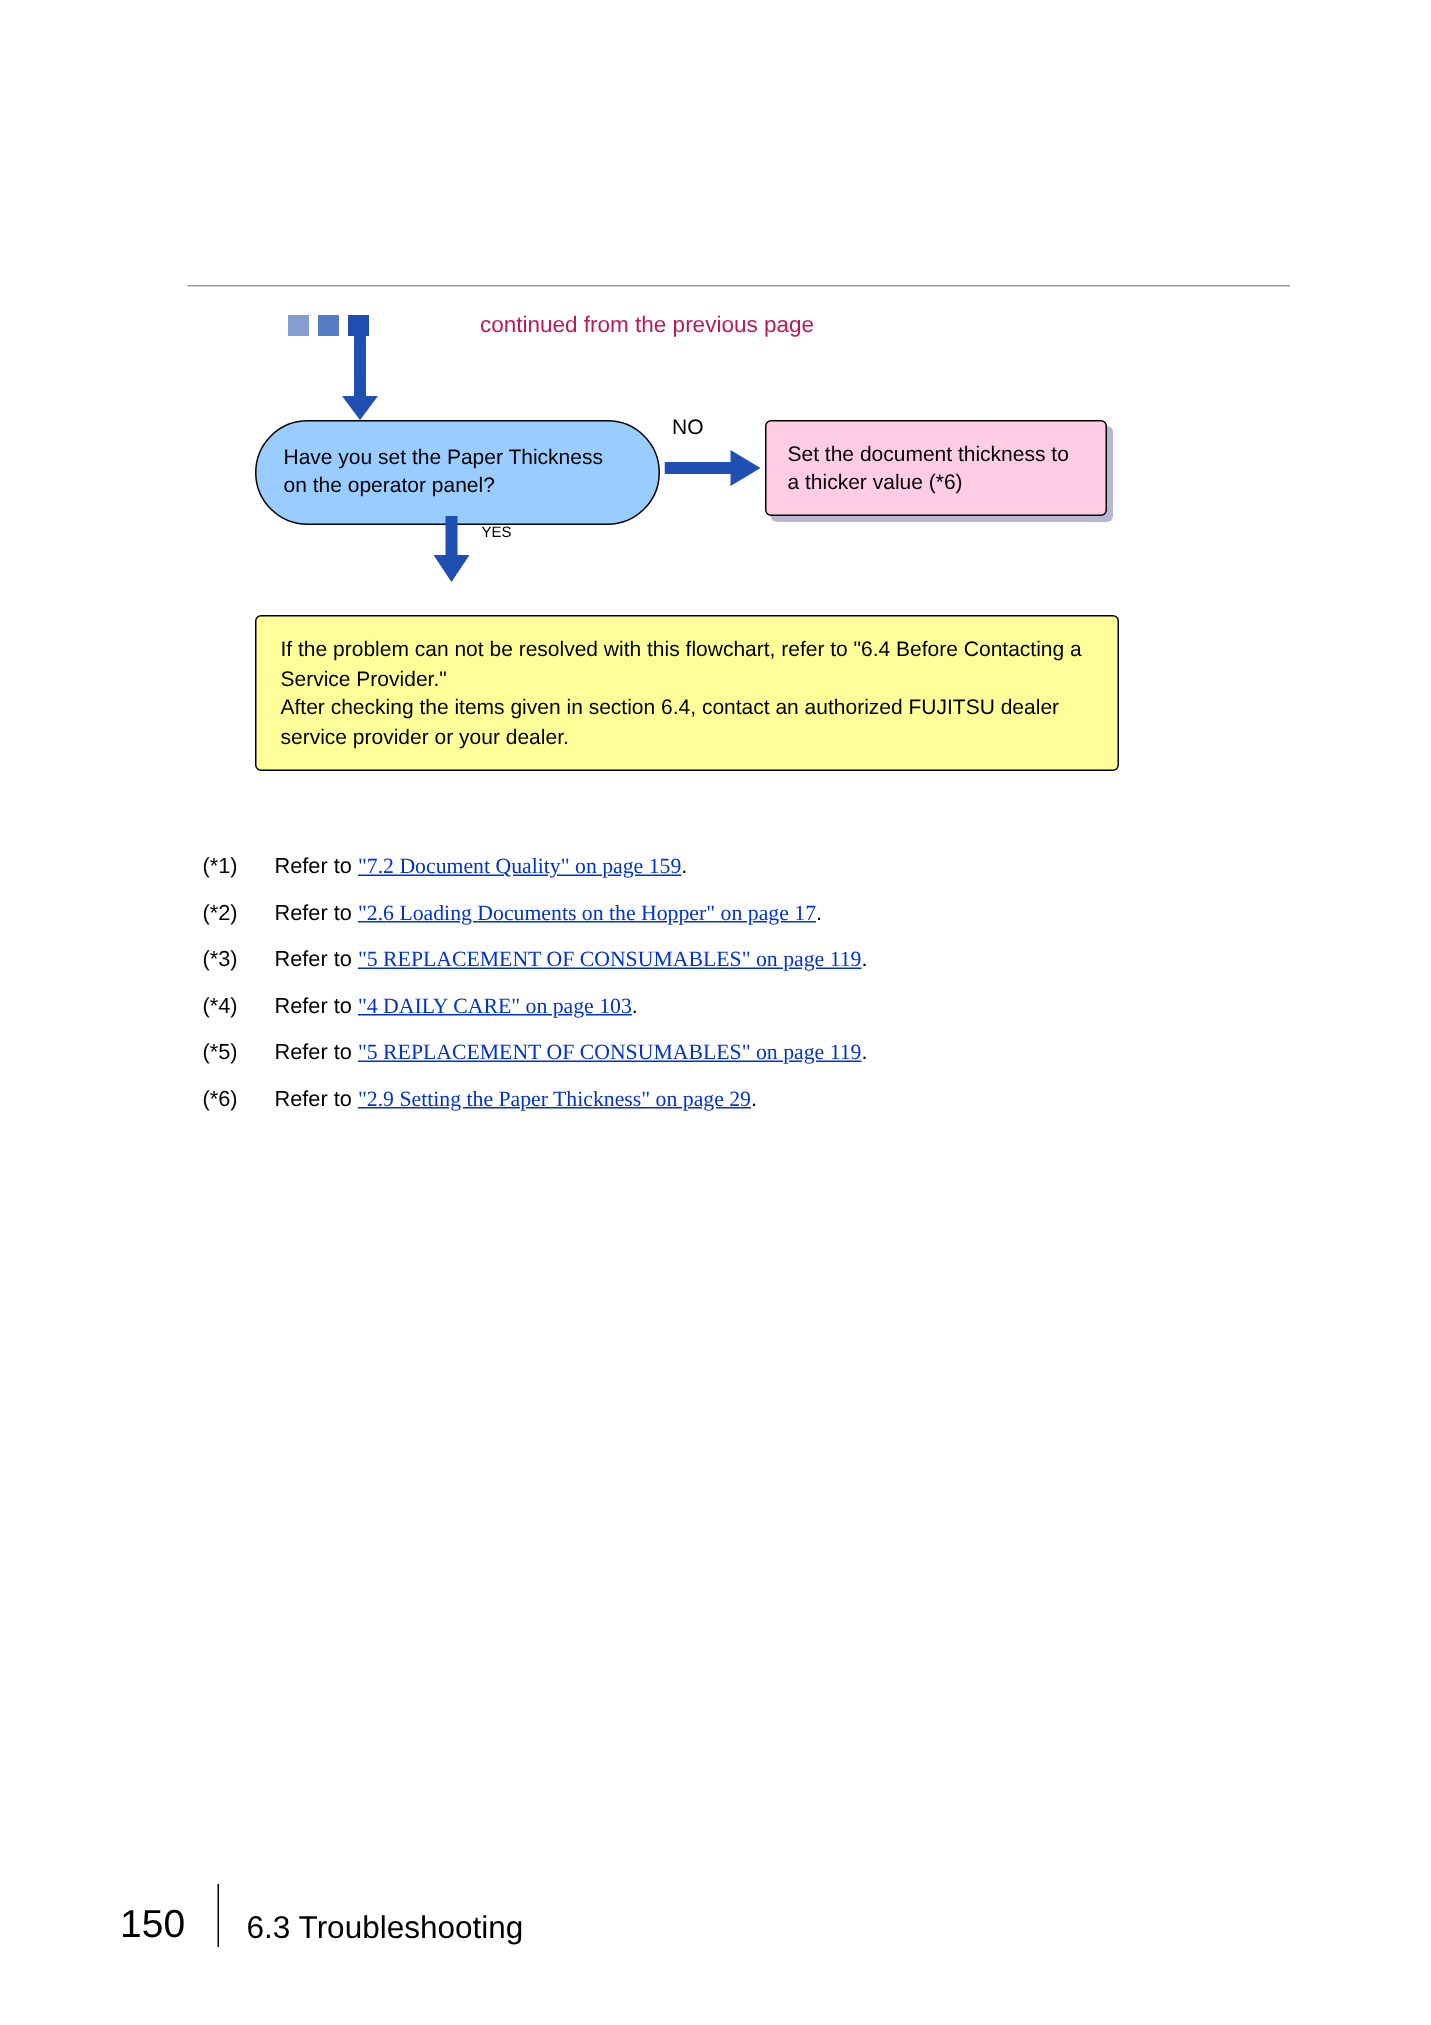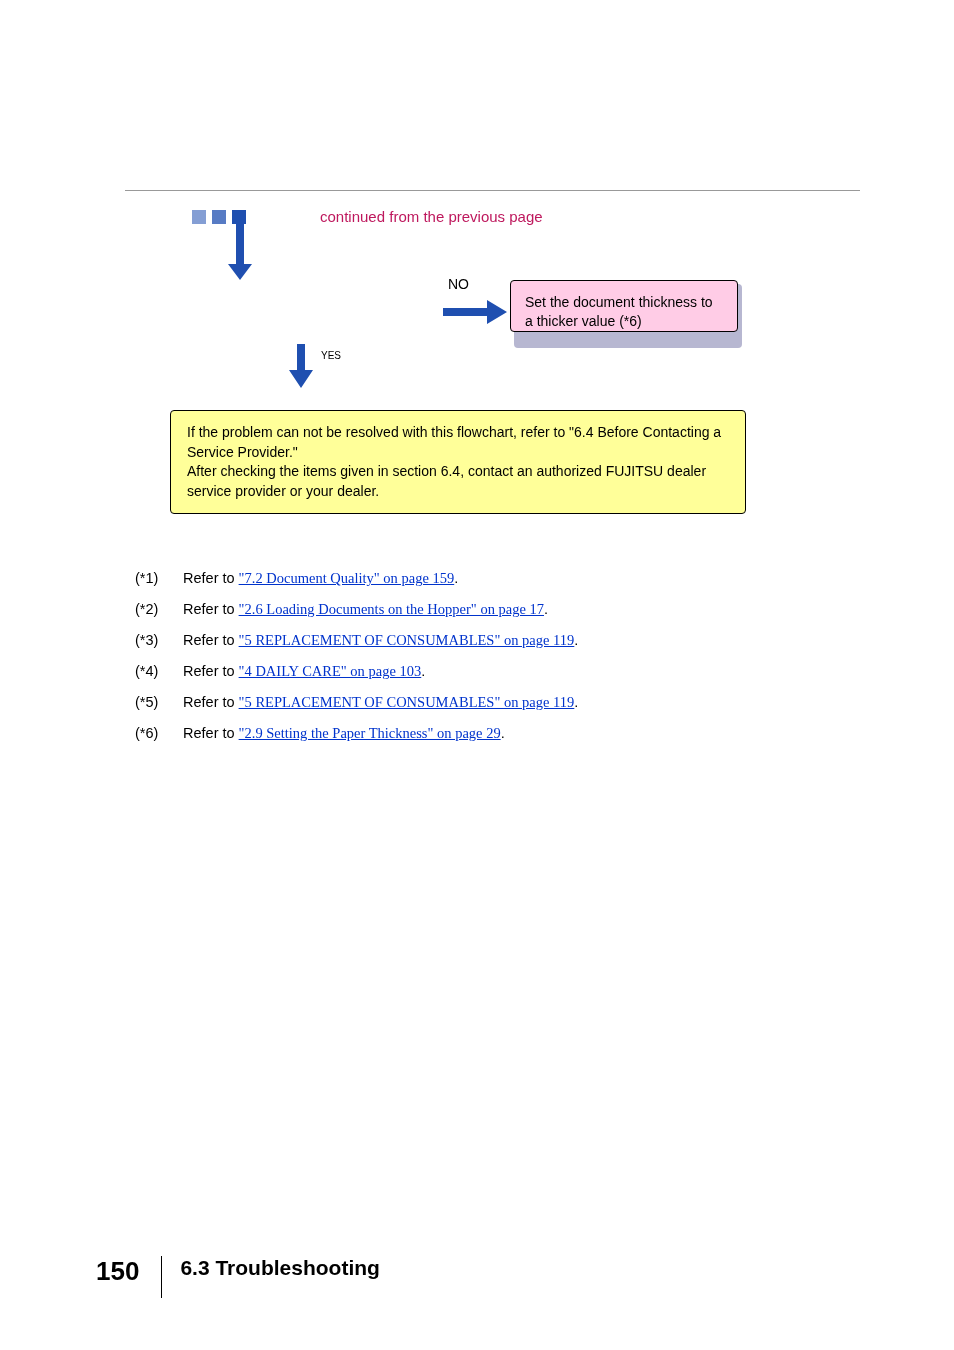--- a/index.html
+++ b/index.html
@@ -16,39 +16,39 @@
   .cont-indicator .sq.s2 { opacity: 0.75; }
   .cont-indicator .sq.s3 { opacity: 0.55; }
   .cont-label { position: absolute; left: 150px; top: -2px; font-size: 15px; color: #be185d; }
   .cont-arrow { position: absolute; left: 70px; top: 14px; width: 0; height: 0; }
   .cont-arrow svg { position: absolute; left: -12px; top: 0; }
 
   .flow-row { position: relative; height: 110px; margin-top: 30px; }
   .decision-box { position: absolute; left: 0; top: 0; width: 270px; height: 70px; background: #99ccff; border: 1px solid #000; border-radius: 36px; padding: 14px 18px; font-size: 14px; line-height: 1.35; }
   .action-box-wrap { position: absolute; left: 340px; top: 0; }
   .action-shadow { position: absolute; left: 4px; top: 4px; width: 228px; height: 64px; background: #b7b7d1; border-radius: 4px; }
-  .action-box { position: relative; width: 228px; height: 52px; background: #ffcce6; border: 1px solid #000; border-radius: 4px; padding: 12px 14px; font-size: 14px; line-height: 1.35; }
+  .action-box { position: relative; width: 228px; height: 64px; background: #ffcce6; border: 1px solid #000; border-radius: 4px; padding: 12px 14px; font-size: 14px; line-height: 1.35; }
 
   .no-label { position: absolute; left: 278px; top: -4px; font-size: 14px; }
   .arrow-right { position: absolute; left: 273px; top: 20px; }
 
   .yes-label { position: absolute; left: 151px; top: 70px; font-size: 10px; }
   .arrow-down { position: absolute; left: 119px; top: 64px; }
 
   .final-box-wrap { position: relative; margin-top: 20px; }
   .final-shadow { position: absolute; left: 4px; top: 4px; width: 562px; height: 100px; background: #b7b7d1; border-radius: 4px; }
   .final-box { position: relative; width: 576px; min-height: 100px; background: #ffff99; border: 1px solid #000; border-radius: 4px; padding: 12px 16px; font-size: 14px; line-height: 1.4; }
 
   .refs { position: absolute; left: 135px; top: 570px; width: 700px; }
   .ref-row { display: flex; align-items: baseline; margin-bottom: 14px; font-size: 14.5px; }
   .ref-key { width: 48px; font-family: Arial, sans-serif; }
   .ref-text { font-family: Arial, sans-serif; }
   .ref-link { color: #0033cc; font-family: Georgia, 'Times New Roman', serif; }
 
-  .footer { position: absolute; left: 96px; bottom: 52px; display: flex; align-items: flex-start; font-weight: bold; }
+  .footer { position: absolute; left: 80px; bottom: 52px; display: flex; align-items: flex-end; }
   .page-num { font-size: 26px; font-family: Arial, sans-serif; margin-right: 22px; }
   .footer-divider { width: 1px; height: 42px; background: #000; margin-right: 18px; }
   .section-label { font-size: 21px; font-family: Arial, sans-serif; }
 </style>
 </head>
 <body>
 
 <div class="page">
 
   <div class="hr-line"></div>
@@ -63,20 +63,23 @@
       </div>
       <div class="cont-arrow">
         <svg width="24" height="56">
             <polygon points="8,0 16,0 16,40 24,40 12,56 0,40 8,40" fill="#1f4fb0"></polygon>
           </svg>
       </div>
       <div class="cont-label">continued from the previous page</div>
     </div>
 
     <div class="flow-row">
+      <div class="decision-box">
+        <span>Have you set the Paper Thickness on the operator panel?</span>
+      </div>
 
       <div class="no-label">NO</div>
       <div class="arrow-right">
         <svg width="64" height="24">
             <polygon points="0,8 44,8 44,0 64,12 44,24 44,16 0,16" fill="#1f4fb0"></polygon>
           </svg>
       </div>
 
       <div class="action-box-wrap">
         <div class="action-shadow"></div>

